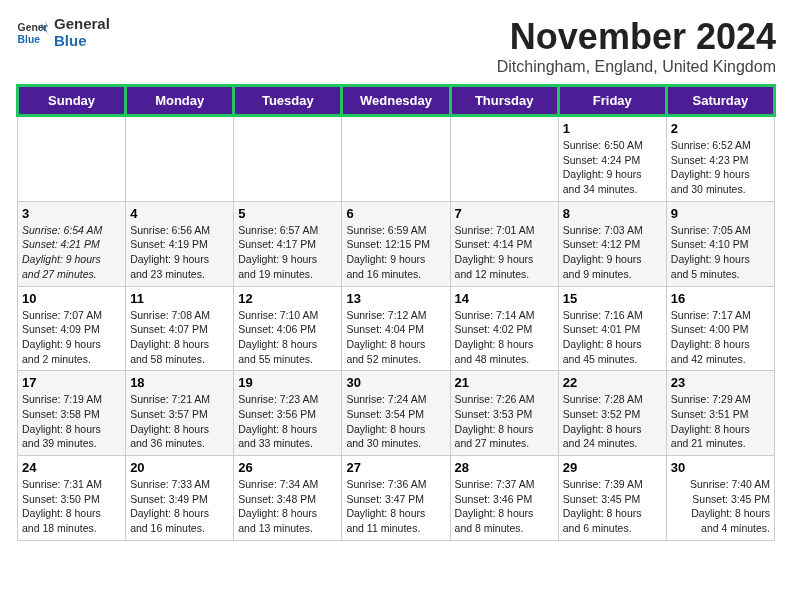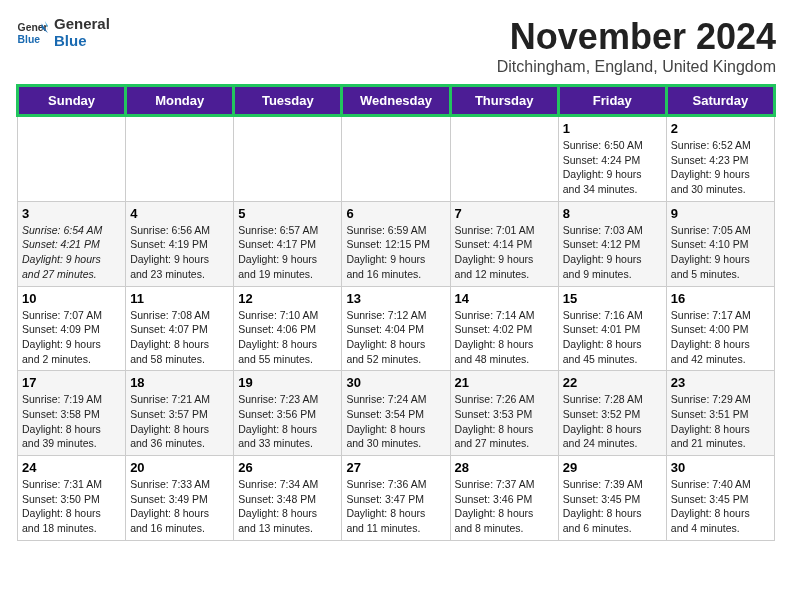--- a/index.html
+++ b/index.html
@@ -295,19 +295,19 @@
 Daylight: 8 hours and 8 minutes.</div>
         </td>
         <td>
           <span class="day-number">29</span>
           <div class="day-info" style="white-space: pre-line;">Sunrise: 7:39 AM
 Sunset: 3:45 PM
 Daylight: 8 hours and 6 minutes.</div>
         </td>
         <td>
           <span class="day-number">30</span>
-          <div class="day-info" style="white-space: pre-line;">Sunrise: 7:40 AM
+          <div class="day-info" style="white-space: pre-line; text-align: right;">Sunrise: 7:40 AM
 Sunset: 3:45 PM
 Daylight: 8 hours and 4 minutes.</div>
         </td>
       </tr>
     </tbody>
 </table>
 
 </body></html>

